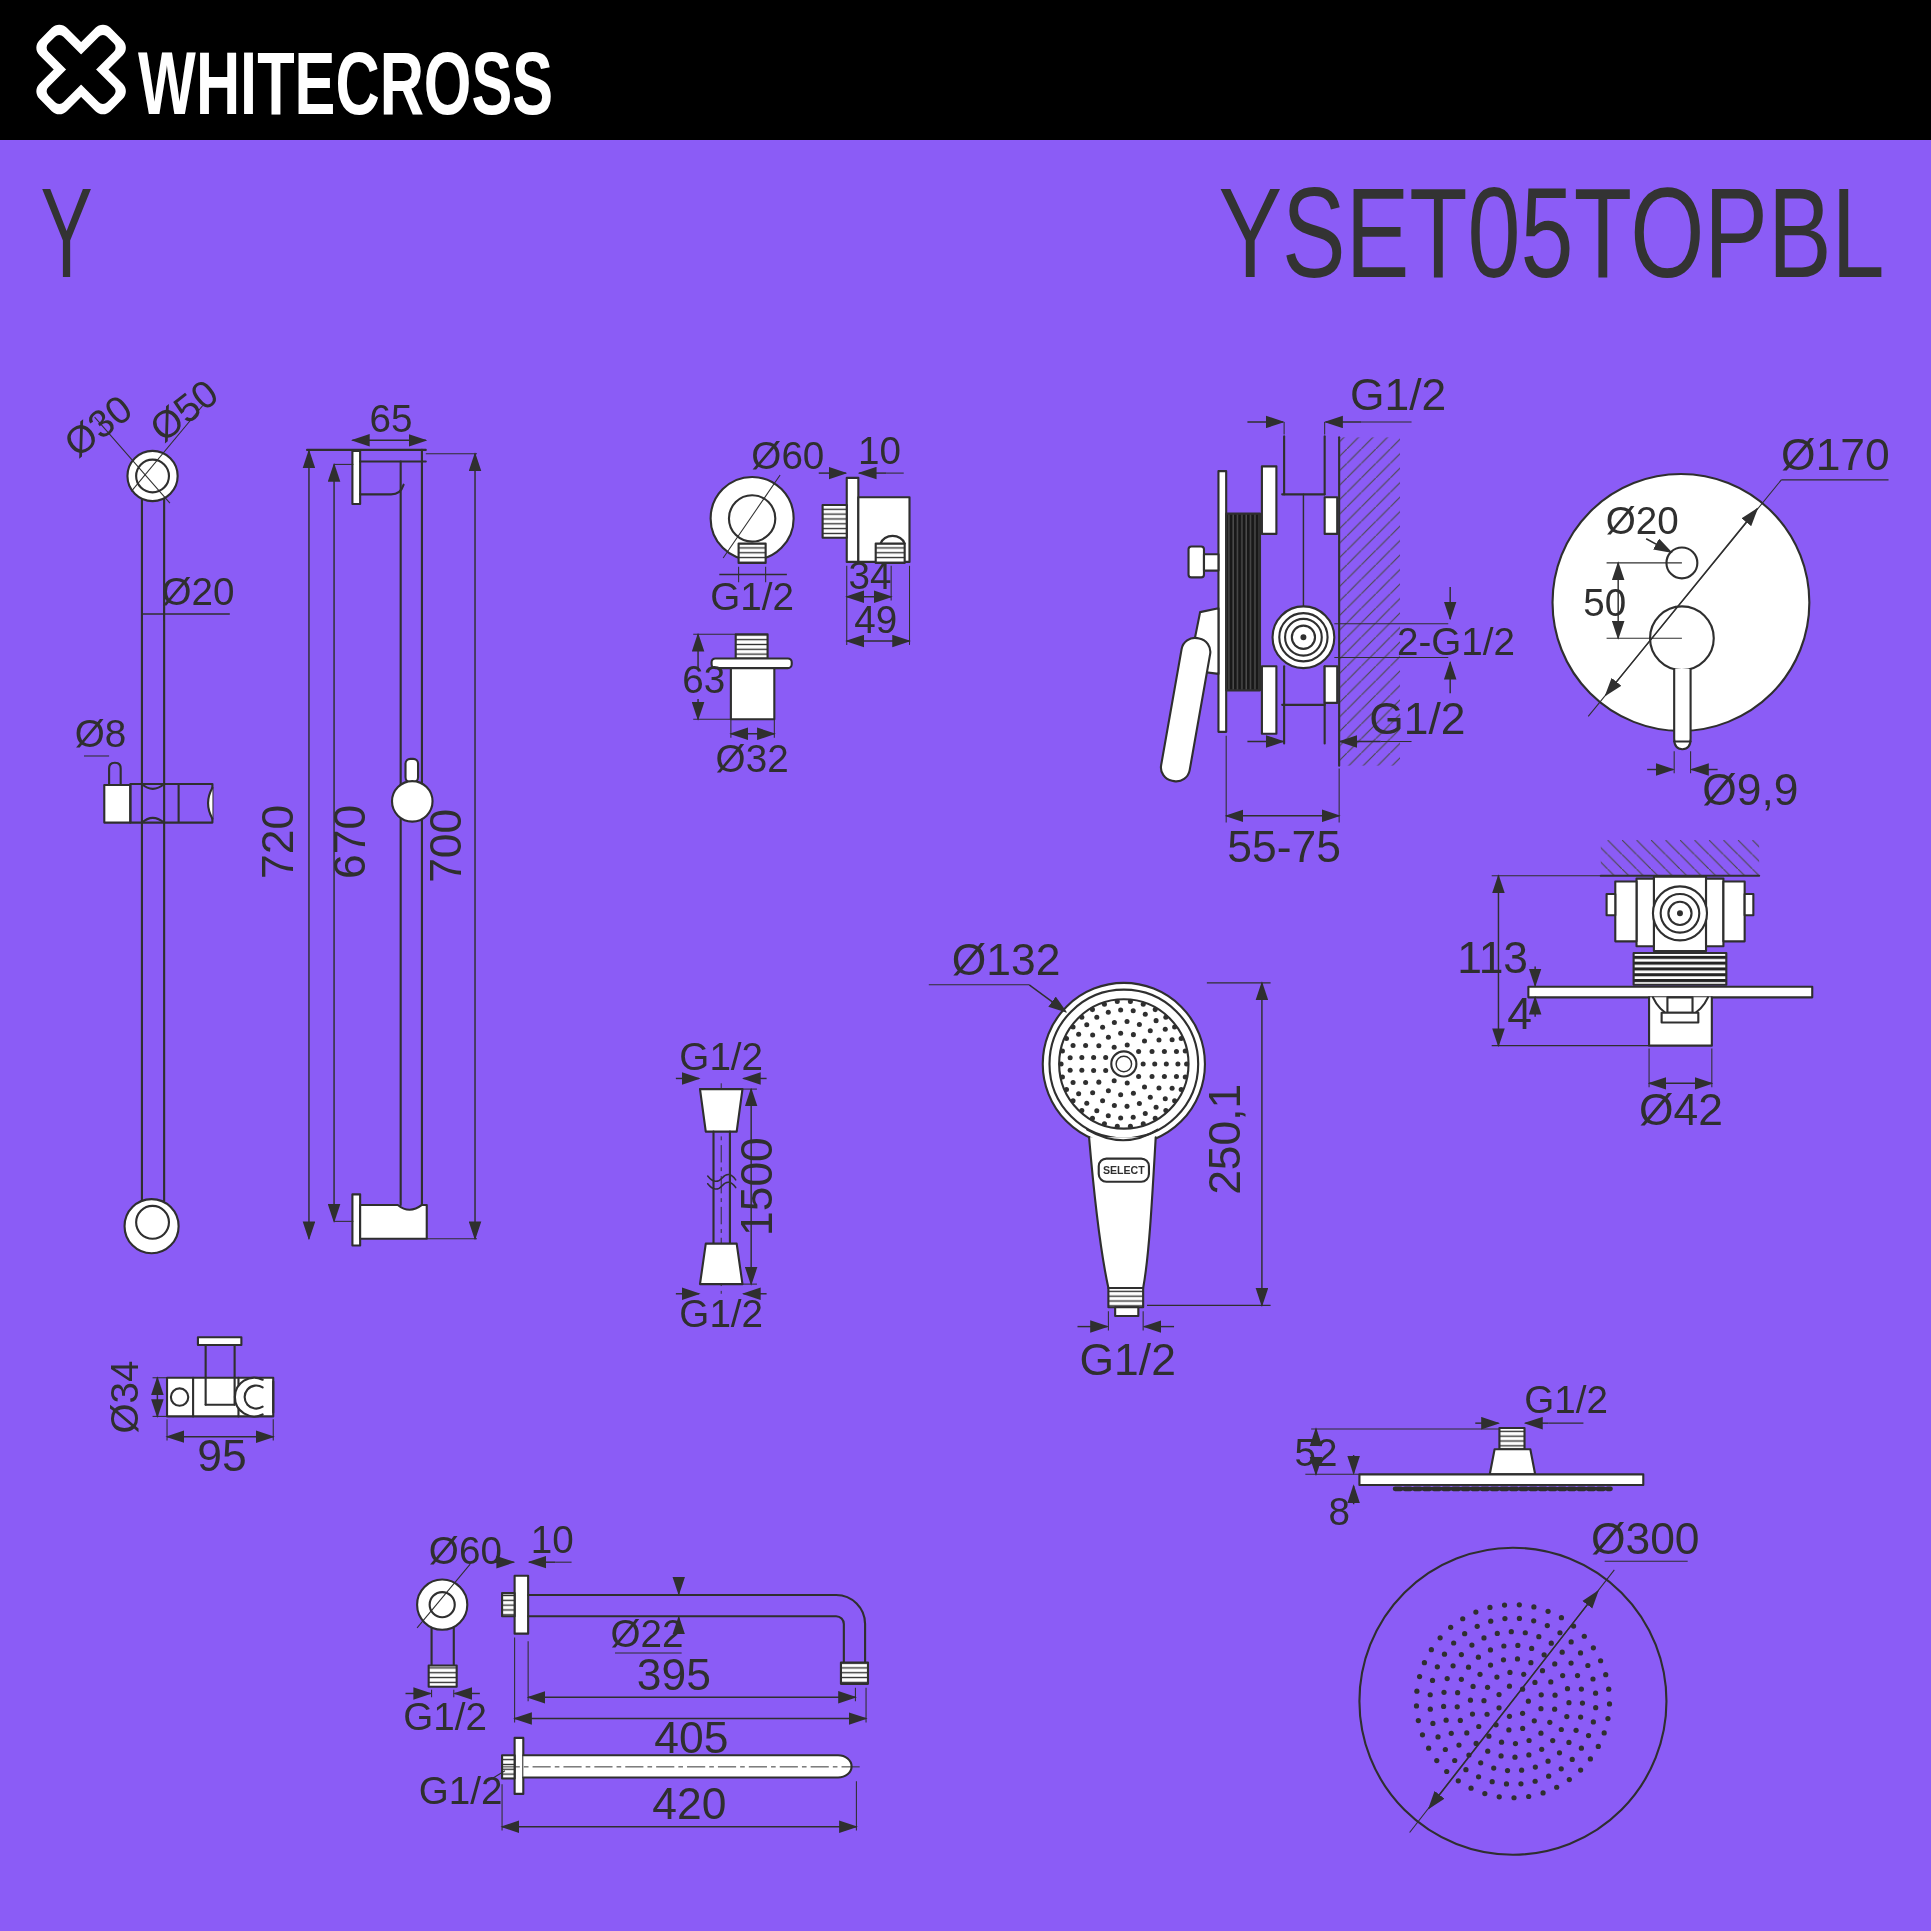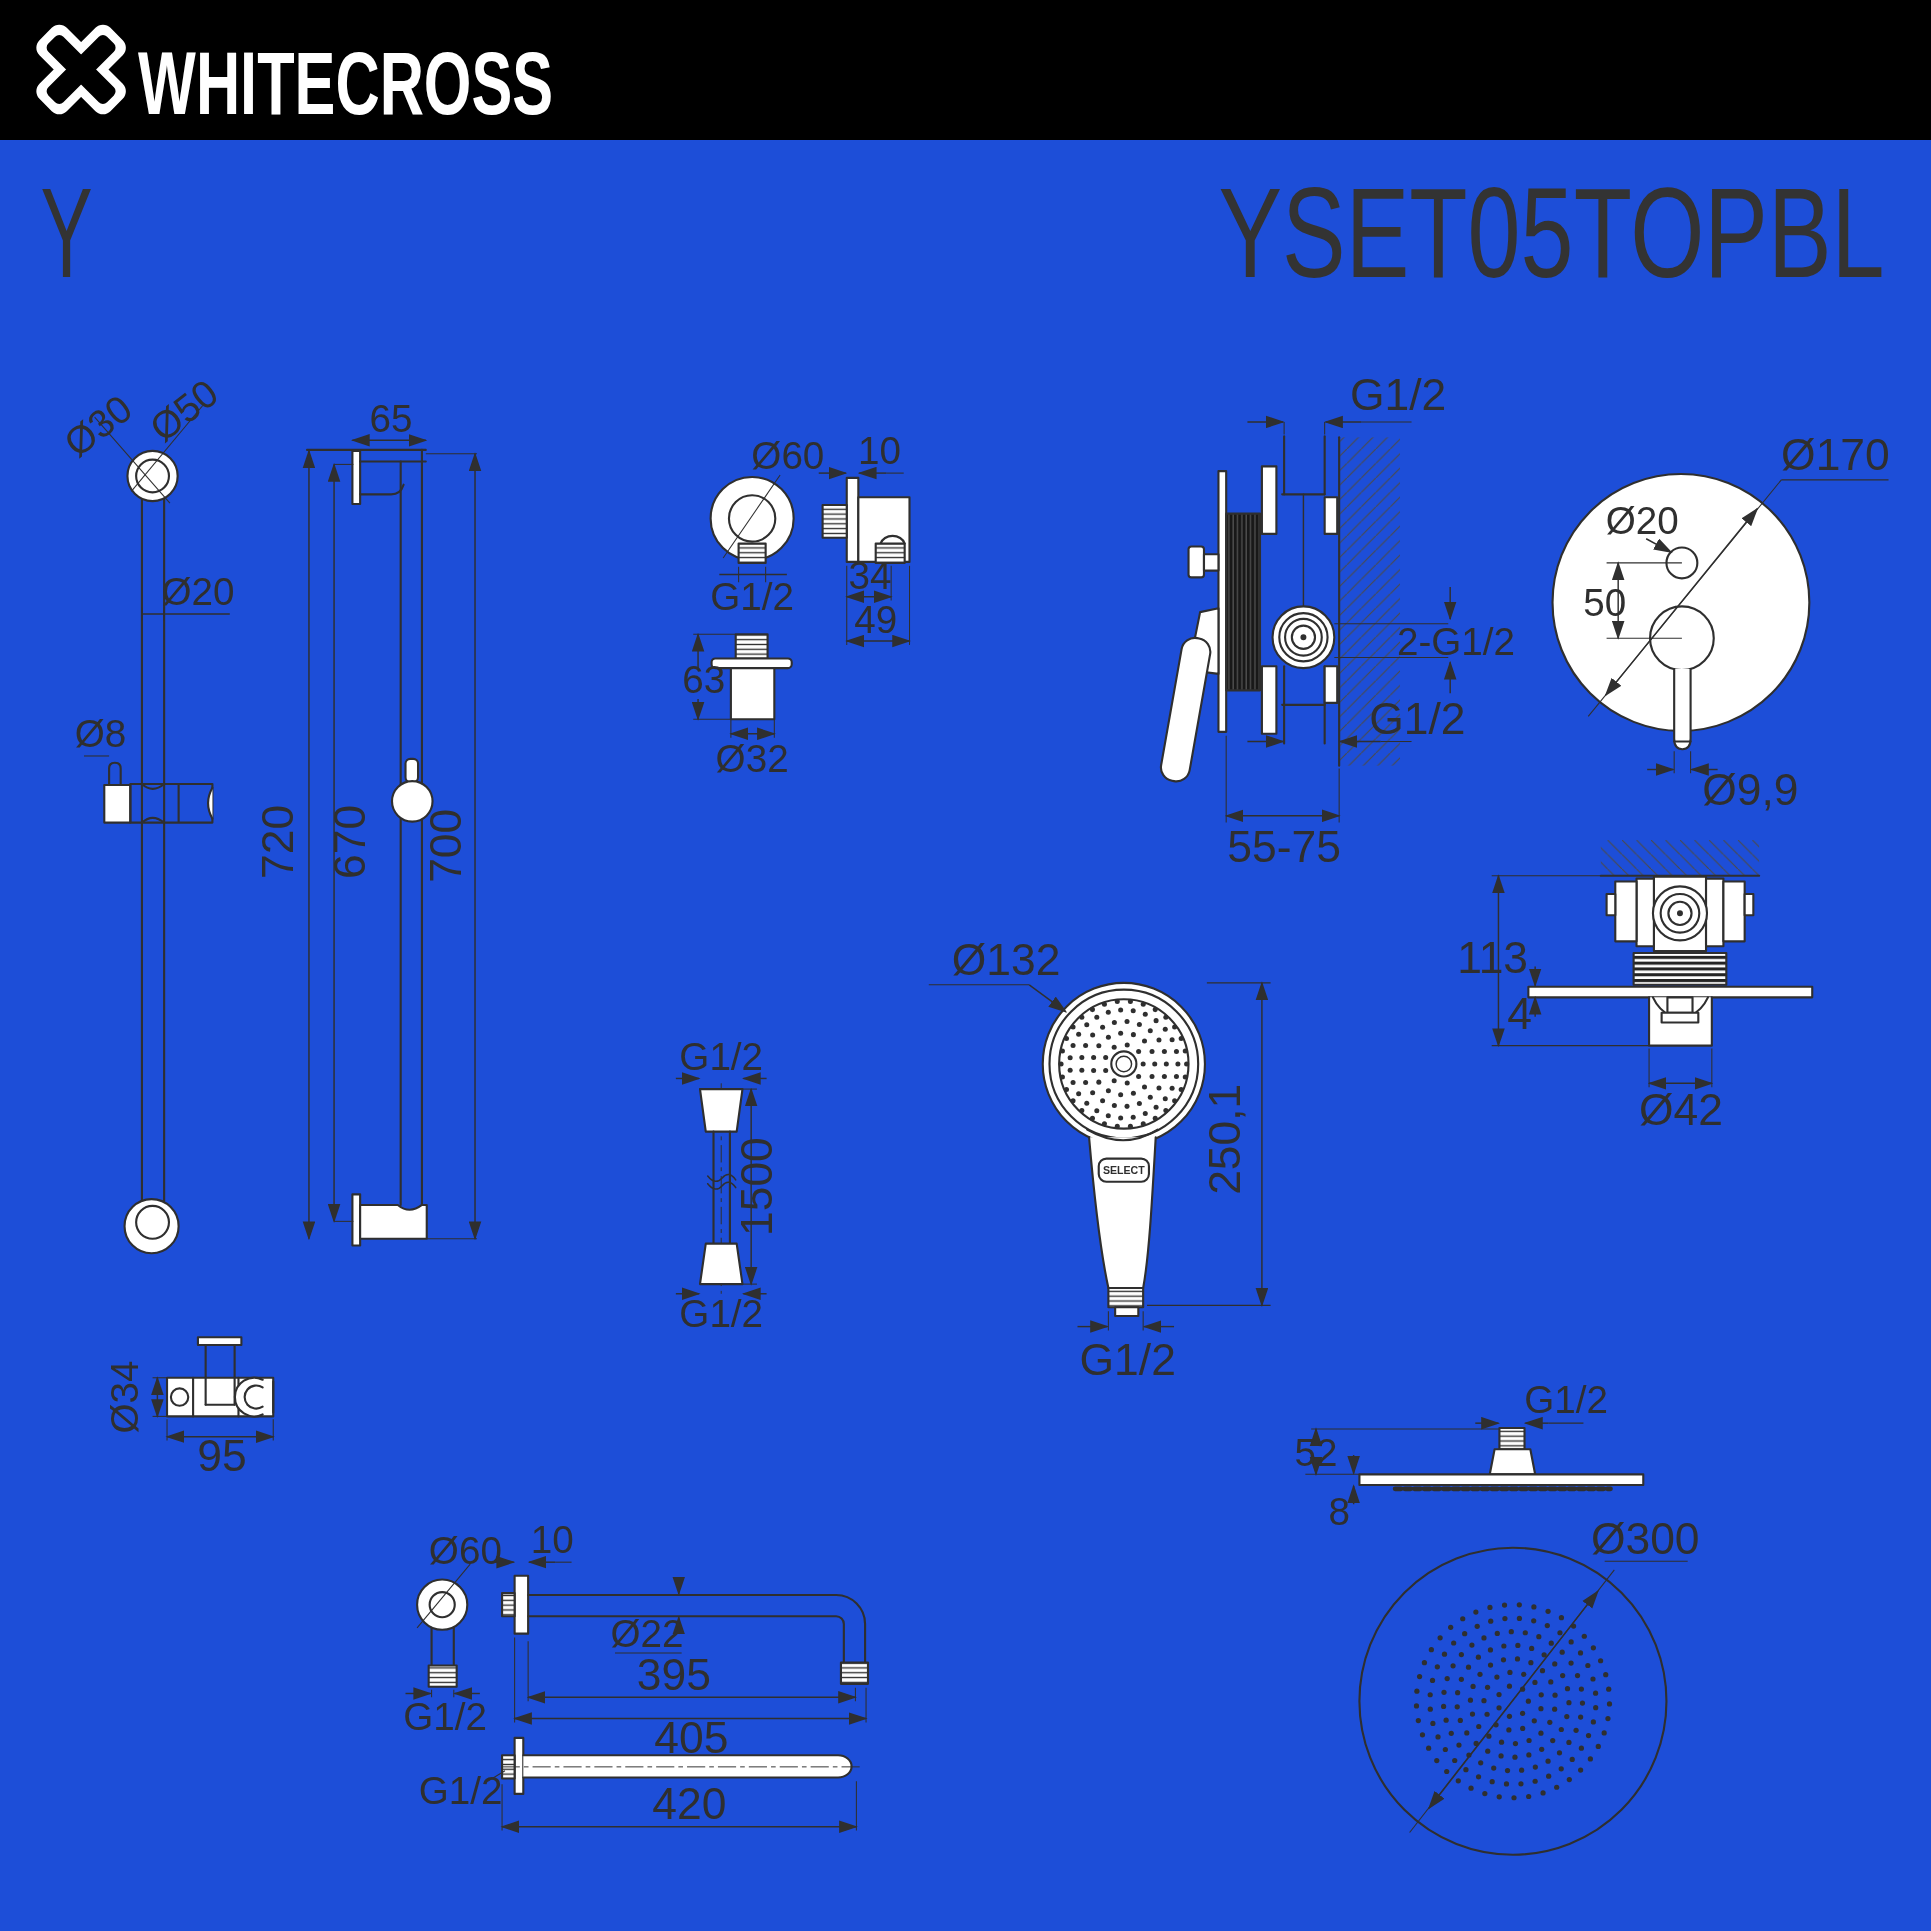--- a/index.html
+++ b/index.html
@@ -1,16 +1,16 @@
 <!DOCTYPE html>
 <html><head>
 <meta charset="utf-8">
 <style>
   html,body { margin:0; padding:0; background:#fff; }
-  .page { width:1931px; height:1931px; position:relative; background:#1d4ed8; font-family:"Liberation Sans",sans-serif; }
+  .page { width:1931px; height:1931px; position:relative; background:#8b5cf6; font-family:"Liberation Sans",sans-serif; }
   svg { display:block; }
   .ol  { fill:none; stroke:#2f2f2f; stroke-width:2.2; stroke-linejoin:round; stroke-linecap:round; }
   .dl  { fill:none; stroke:#2f2f2f; stroke-width:1.5; }
   .xl  { fill:none; stroke:#2f2f2f; stroke-width:1.1; }
   .cl  { fill:none; stroke:#2f2f2f; stroke-width:1; stroke-dasharray:18 5 4 5; }
   .dim { font-family:"Liberation Sans",sans-serif; font-size:40px; fill:#2f2f2f; text-anchor:middle; }
   .dim.l { font-size:46px; }
   .tiny { font-family:"Liberation Sans",sans-serif; font-size:11px; fill:#2f2f2f; text-anchor:middle; font-weight:bold; }
   .ttl { font-family:"Liberation Sans",sans-serif; font-size:132px; fill:#333333; }
   .brand { font-family:"Liberation Sans",sans-serif; font-size:92px; font-weight:600; fill:#ffffff; }

